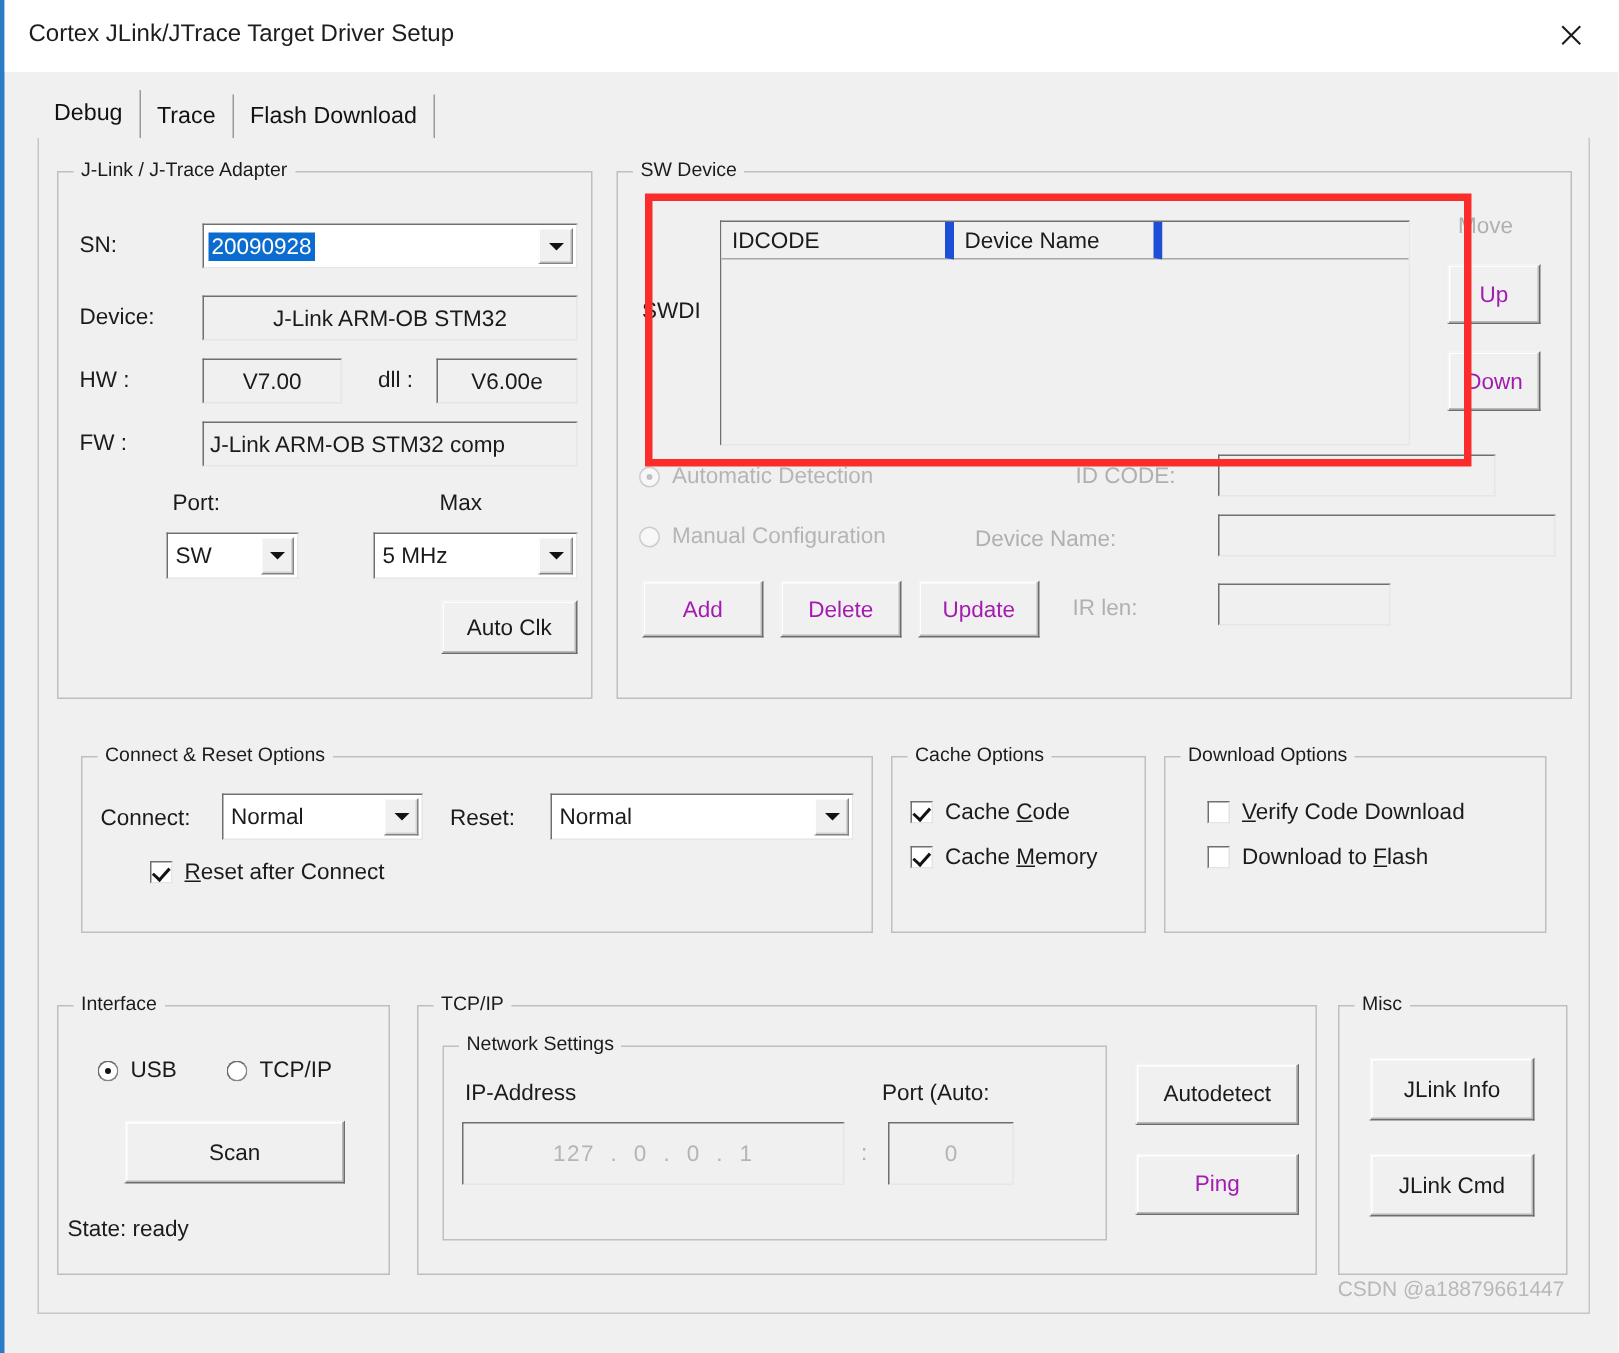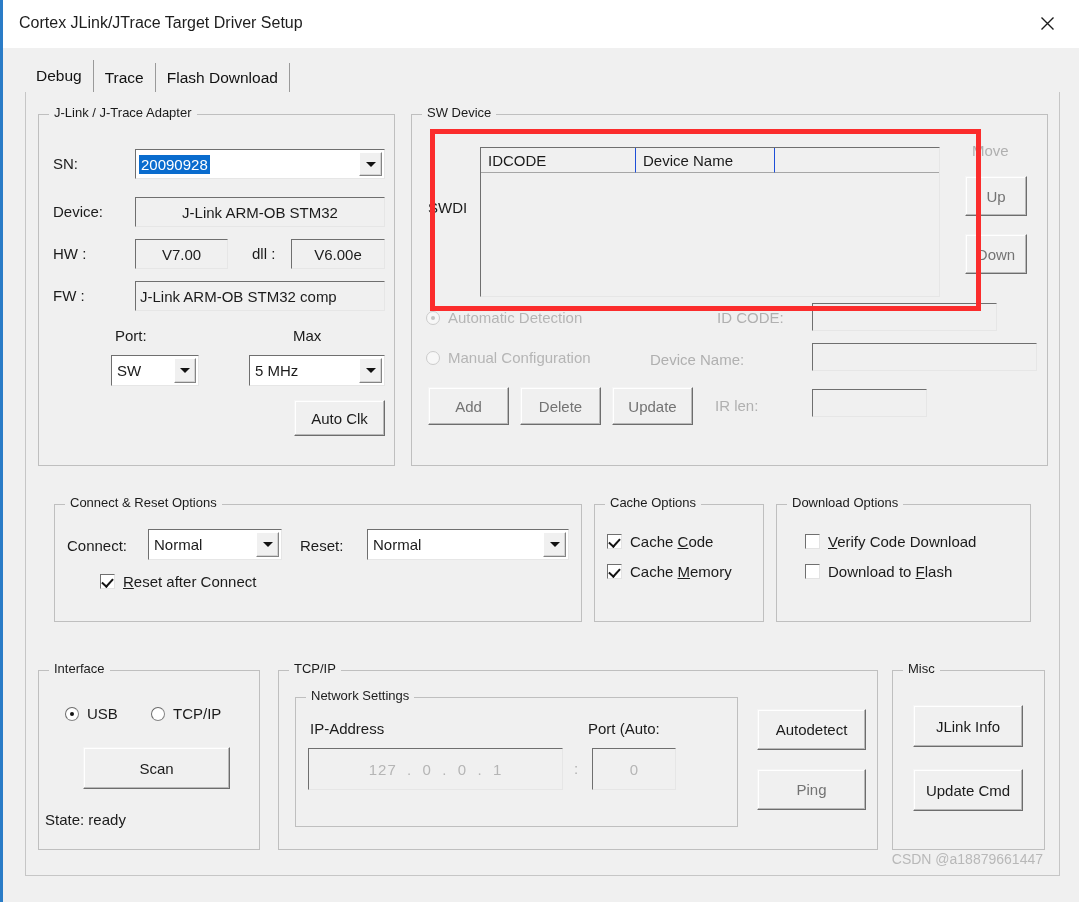--- a/index.html
+++ b/index.html
@@ -192,21 +192,21 @@
     border-bottom-color: #6d6d6d;
     box-shadow: inset -1px -1px 0 #b9b9b9, inset 1px 1px 0 #ffffff;
     display: flex;
     align-items: center;
     justify-content: center;
     font-size: 15px;
     color: #1b1b1b;
     white-space: nowrap;
     cursor: default;
   }
-  .btn.disabled { color: #737373; }
+  .btn.disabled { color: #a21caf; }
 
   
   .cbrow {
     position: absolute;
     display: flex;
     align-items: center;
     white-space: nowrap;
     font-size: 15px;
   }
   .cbox {
@@ -276,21 +276,21 @@
     border-bottom: 1px solid #e6e6e6;
   }
   .lv-header {
     display: flex;
     height: 25px;
     background: #f0f0f0;
   }
   .lv-th {
     box-sizing: border-box;
     background: #f0f0f0;
-    border-right: 1px solid #1d4ed8;
+    border-right: 6px solid #1d4ed8;
     border-bottom: 1px solid #a6a6a6;
     display: flex;
     align-items: center;
     padding-left: 7px;
     font-size: 15px;
     color: #1b1b1b;
     white-space: nowrap;
   }
   .lv-body { background: #f0f0f0; }
 
@@ -528,21 +528,21 @@
       </div>
 
       <div class="btn" style="left:478px; top:38px; width:109px; height:41px;">Autodetect</div>
       <div class="btn disabled" style="left:478px; top:98px; width:109px; height:41px;">Ping</div>
     </div>
 
     <div class="group" style="left:866px; top:578px; width:153px; height:180px;">
       <div class="group-title">Misc</div>
 
       <div class="btn" style="left:20px; top:34px; width:110px; height:42px;">JLink Info</div>
-      <div class="btn" style="left:20px; top:98px; width:110px; height:42px;">Update Cmd</div>
+      <div class="btn" style="left:20px; top:98px; width:110px; height:42px;">JLink Cmd</div>
     </div>
 
     <div class="watermark">CSDN @a18879661447</div>
   </div>
 
   <div class="annot-rect" style="left:427px; top:129px; width:551px; height:182px;"></div>
 
 </div>
 
 </body></html>

